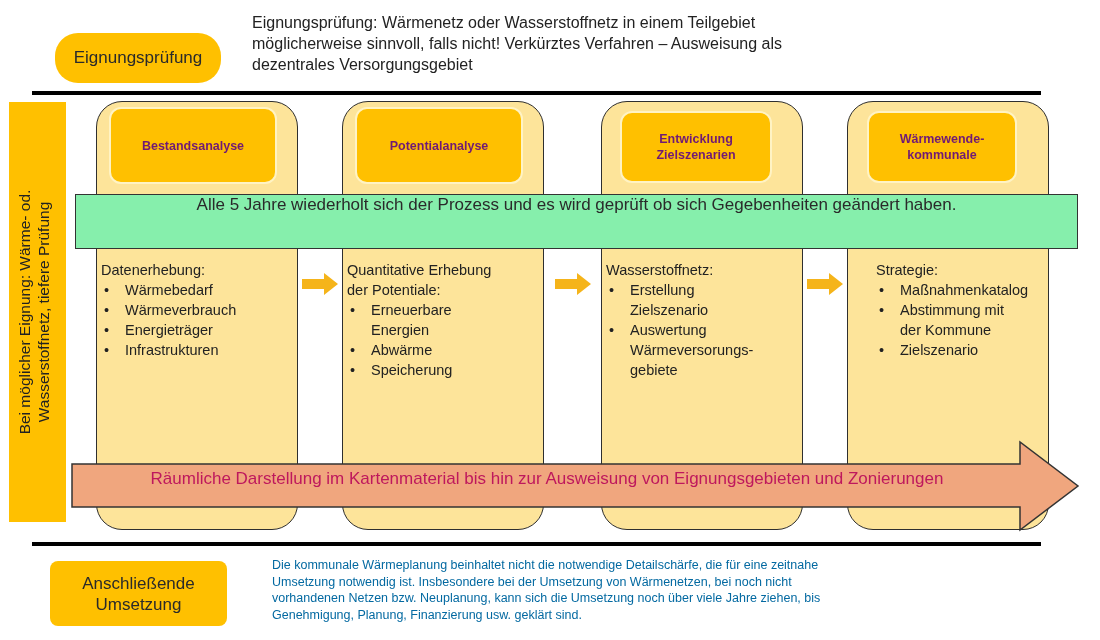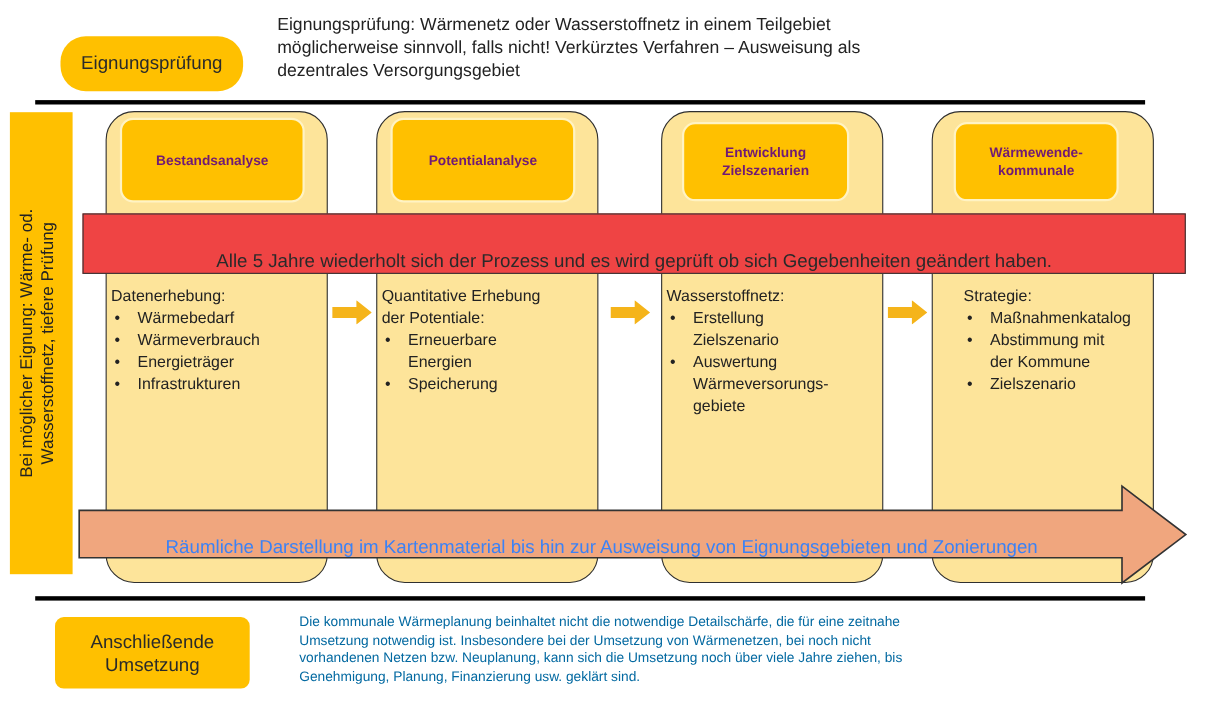--- a/index.html
+++ b/index.html
@@ -2,21 +2,21 @@
 <html><head>
 <meta charset="utf-8">
 <style>
   html, body { margin:0; padding:0; background:#ffffff; }
   body { width:1100px; height:640px; position:relative; overflow:hidden; font-family:"Liberation Sans", "DejaVu Sans", sans-serif; color:#222; }
   .abs { position:absolute; }
   .tag { background:#ffc000; border-radius:6px; display:flex; align-items:center; justify-content:center; text-align:center; color:#2a2a2a; }
   .hr { position:absolute; height:4px; background:#000; }
   .col { position:absolute; background:#fde49a; border:1.5px solid #2f2f2f; border-radius:26px; box-sizing:border-box; }
   .col-head { position:absolute; background:#ffc000; border:2px solid #fff3c4; border-radius:12px; display:flex; align-items:center; justify-content:center; text-align:center; font-weight:bold; font-size:12.5px; color:#701a75; line-height:16px; box-sizing:border-box; }
-  .band { position:absolute; background:#ef4444; border:1.5px solid #333; box-sizing:border-box; display:flex; align-items:flex-end; justify-content:center; font-size:17px; color:#2a2a2a; }
+  .band { position:absolute; background:#86efac; border:1.5px solid #333; box-sizing:border-box; display:flex; align-items:flex-start; justify-content:center; font-size:17px; color:#2a2a2a; }
   .col-body { position:absolute; font-size:14.5px; line-height:20px; color:#222; }
   .col-body ul { margin:0; padding:0; list-style:none; }
   .col-body li { position:relative; padding-left:24px; }
   .col-body li::before { content:"•"; position:absolute; left:3px; top:0; }
   .arrow-right { position:absolute; width:36px; height:22px; }
   .side { position:absolute; background:#ffc000; }
   .side-text { position:absolute; transform-origin:0 0; transform:rotate(-90deg); text-align:center; font-size:15.5px; line-height:19px; color:#222; white-space:nowrap; }
 </style>
 </head>
 <body>
@@ -78,20 +78,21 @@
     <li><span>Energieträger</span></li>
     <li><span>Infrastrukturen</span></li>
   </ul>
 </div>
 
 <div class="col-body" style="left:347px; top:260px; width:196px;">
   <div>Quantitative Erhebung</div>
   <div>der Potentiale:</div>
   <ul>
     <li><span>Erneuerbare</span><br><span>Energien</span></li>
+    <li><span>Abwärme</span></li>
     <li><span>Speicherung</span></li>
   </ul>
 </div>
 
 <div class="col-body" style="left:606px; top:260px; width:196px;">
   <div>Wasserstoffnetz:</div>
   <ul>
     <li><span>Erstellung</span><br><span>Zielszenario</span></li>
     <li><span>Auswertung</span><br><span>Wärmeversorungs-</span><br><span>gebiete</span></li>
   </ul>
@@ -112,21 +113,21 @@
 <svg class="arrow-right" style="left:555px; top:273px;" viewBox="0 0 36 22">
   <polygon points="0,6 22,6 22,0 36,11 22,22 22,16 0,16" fill="#f5b41a"></polygon>
 </svg>
 <svg class="arrow-right" style="left:807px; top:273px;" viewBox="0 0 36 22">
   <polygon points="0,6 22,6 22,0 36,11 22,22 22,16 0,16" fill="#f5b41a"></polygon>
 </svg>
 
 <svg class="abs" style="left:70px; top:440px;" width="1012" height="92" viewBox="0 0 1012 92">
   <polygon points="2,24 950,24 950,2 1008,46 950,90 950,67 2,67" fill="#f0a67e" stroke="#333" stroke-width="1.5"></polygon>
 </svg>
-<div class="abs" style="left:72px; top:476px; width:950px; height:43px; display:flex; align-items:center; justify-content:center; font-size:17px; color:#3b82f6;">
+<div class="abs" style="left:72px; top:457px; width:950px; height:43px; display:flex; align-items:center; justify-content:center; font-size:17px; color:#be185d;">
   <span>Räumliche Darstellung im Kartenmaterial bis hin zur Ausweisung von Eignungsgebieten und Zonierungen</span>
 </div>
 
 <div class="hr" style="left:32px; top:542px; width:1009px;"></div>
 <div class="abs tag" style="left:50px; top:561px; width:177px; height:65px; font-size:17px; line-height:21px; border-radius:8px;">
   <div>
     <div>Anschließende</div>
     <div>Umsetzung</div>
   </div>
 </div>

